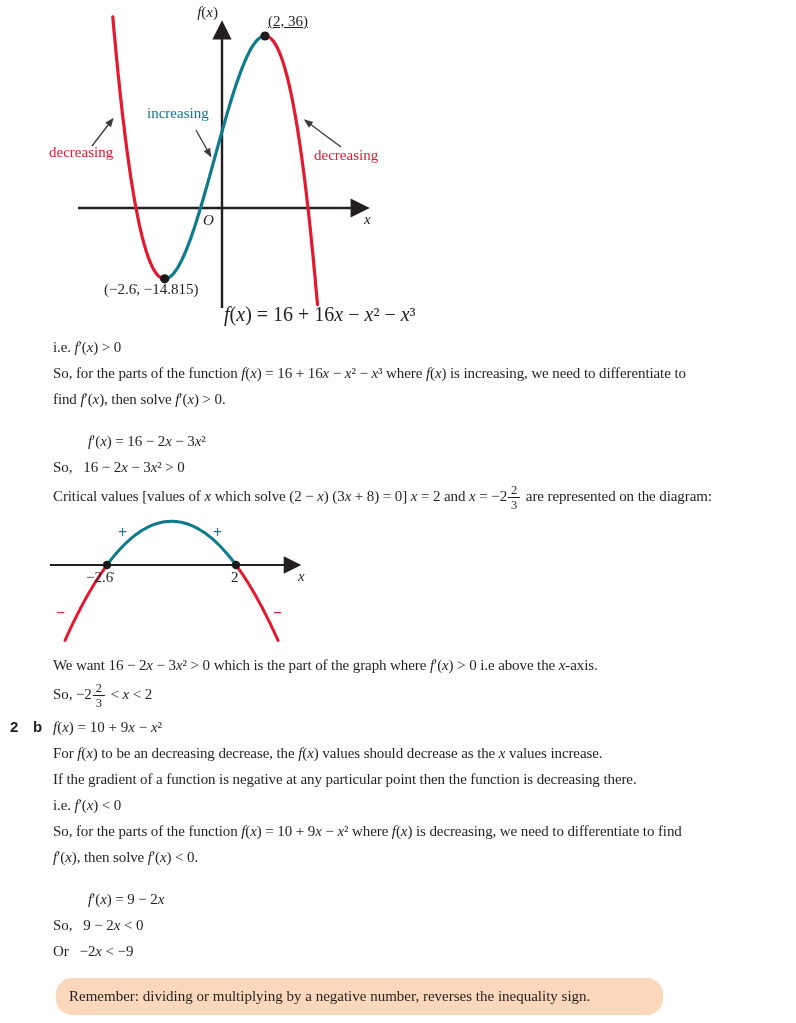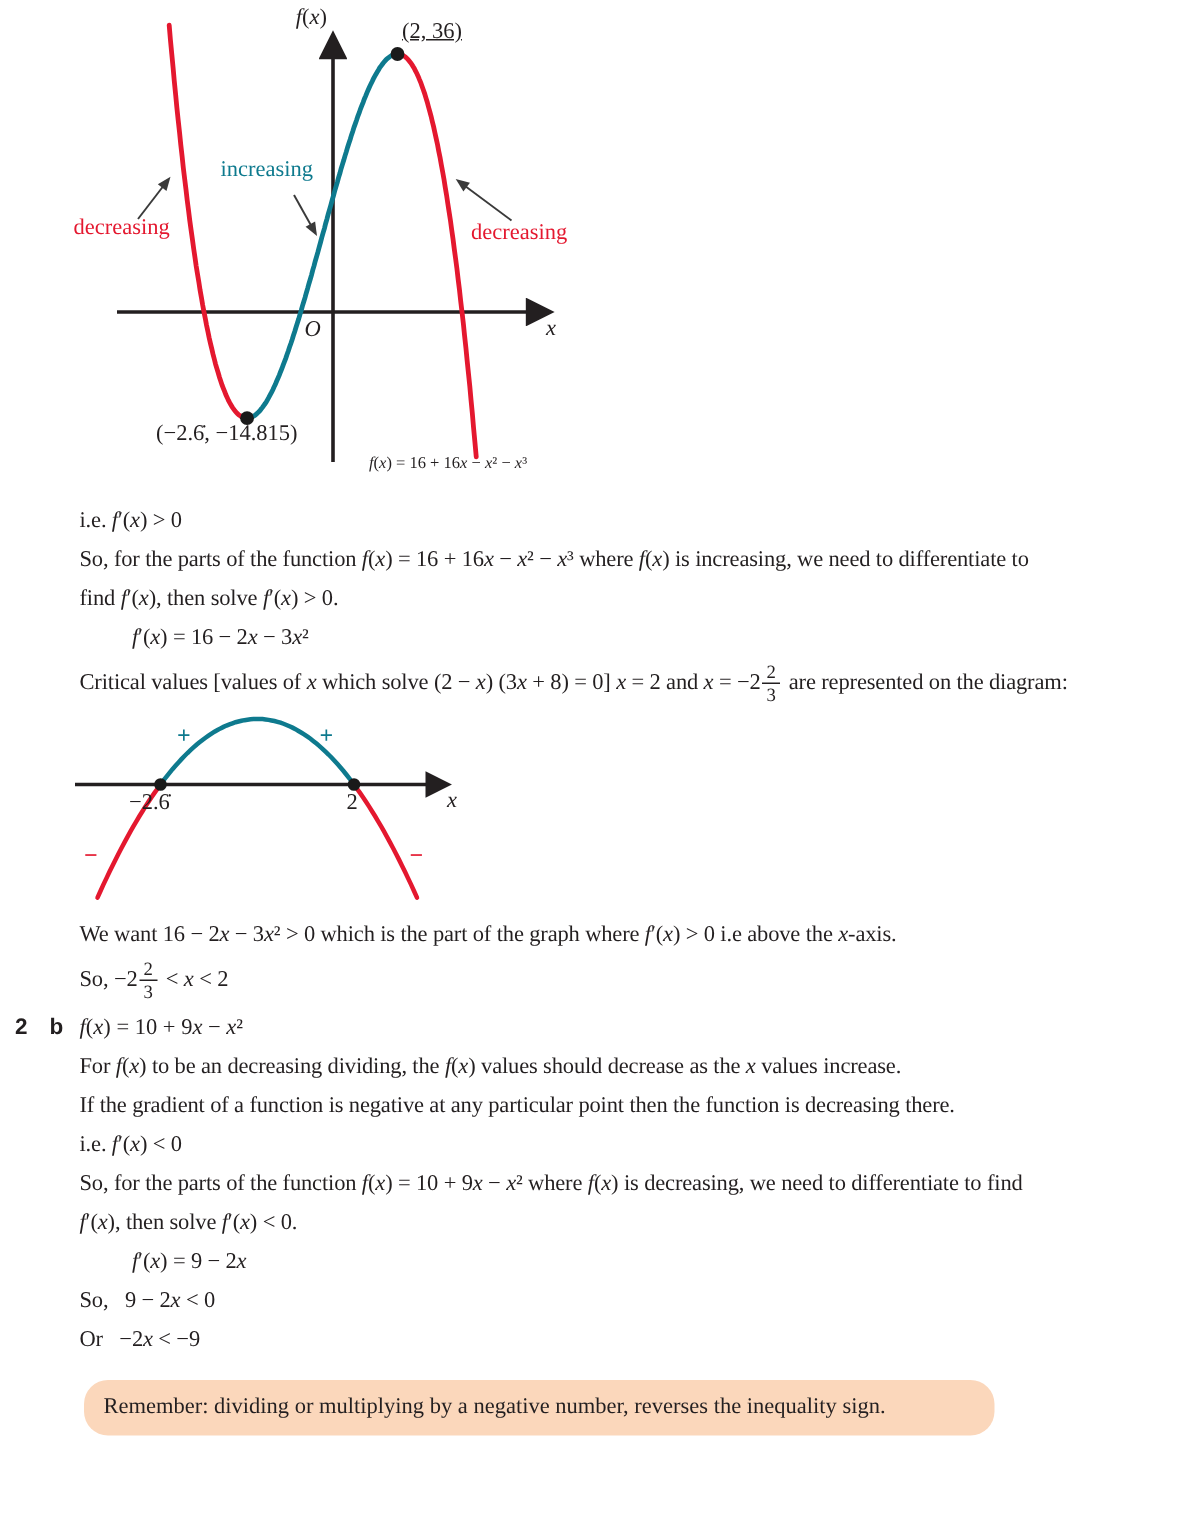--- a/index.html
+++ b/index.html
@@ -11,21 +11,21 @@
   .fig2{width:420px;height:126px;margin:2px 0 8px 0;}
   .fig svg{position:absolute;left:0;top:0;}
   .flabel{position:absolute;font-size:15px;line-height:1.1;white-space:nowrap;}
   .flabel i{font-style:italic;}
   .c-red{color:#e4182f;}
   .c-teal{color:#0e7a8e;}
   .sign{font-weight:bold;font-size:16px;}
   
   .sec{margin-left:53px;font-size:15px;letter-spacing:-0.1px;}
   .ln{line-height:26px;min-height:26px;white-space:nowrap;}
-  .ln.ind{padding-left:35px;}
+  .ln.ind{padding-left:35px;margin-top:16px;}
   .mx i{font-style:italic;}
   .frac{display:inline-block;text-align:center;font-size:12.5px;line-height:1.15;
         vertical-align:middle;margin:3px 2px 3px 1px;}
   .frac .num{display:block;border-bottom:1px solid #231f20;padding:0 3px;}
   .frac .den{display:block;padding:0 3px;}
   
   .problem-line{margin-left:10px;display:flex;align-items:baseline;
                 font-size:15px;line-height:26px;}
   .pmark{font-family:"Liberation Sans", sans-serif;font-weight:bold;font-size:15px;}
   .pnum{width:23px;}
@@ -63,28 +63,29 @@
       <circle cx="164.7" cy="278.8" r="4.6" fill="#1a1a1a"></circle>
     </svg>
     <span class="flabel" style="left:186px;top:4px;width:32px;text-align:right;"><i>f</i>(<i>x</i>)</span>
     <span class="flabel" style="left:268px;top:13px;text-decoration:underline;">(2, 36)</span>
     <span class="flabel c-teal" style="left: 147px; top: 105px; color: rgb(14, 122, 142);">increasing</span>
     <span class="flabel c-red" style="left: 49px; top: 144px; color: rgb(228, 24, 47);">decreasing</span>
     <span class="flabel c-red" style="left: 314px; top: 147px; color: rgb(228, 24, 47);">decreasing</span>
     <span class="flabel" style="left:203px;top:212px;"><i>O</i></span>
     <span class="flabel" style="left:364px;top:211px;"><i>x</i></span>
     <span class="flabel" style="left:104px;top:281px;">(−2.6̇, −14.815)</span>
-    <span class="flabel" style="left:246px;top:303px;font-size:11px;"><i>f</i>(<i>x</i>) = 16 + 16<i>x</i> − <i>x</i>² − <i>x</i>³</span>
+    <span class="flabel" style="left:224px;top:303px;font-size:20px;"><i>f</i>(<i>x</i>) = 16 + 16<i>x</i> − <i>x</i>² − <i>x</i>³</span>
   </div>
 
   <div class="sec" id="secA">
       <div class="ln"><span class="tx">i.e. </span><span class="mx"><i>f</i>′(<i>x</i>) &gt; 0</span></div>
       <div class="ln"><span class="tx">So, for the parts of the function </span><span class="mx"><i>f</i>(<i>x</i>) = 16 + 16<i>x</i> − <i>x</i>² − <i>x</i>³</span><span class="tx"> where </span><span class="mx"><i>f</i>(<i>x</i>)</span><span class="tx"> is increasing, we need to differentiate to</span></div>
       <div class="ln"><span class="tx">find </span><span class="mx"><i>f</i>′(<i>x</i>)</span><span class="tx">, then solve </span><span class="mx"><i>f</i>′(<i>x</i>) &gt; 0</span><span class="tx">.</span></div>
       <div class="ln ind"><span class="mx"><i>f</i>′(<i>x</i>) = 16 − 2<i>x</i> − 3<i>x</i>²</span></div>
+      <div class="ln"><span class="tx">So,&nbsp;&nbsp;&nbsp;</span><span class="mx">16 − 2<i>x</i> − 3<i>x</i>² &gt; 0</span></div>
       <div class="ln"><span class="tx">Critical values [values of </span><span class="mx"><i>x</i></span><span class="tx"> which solve </span><span class="mx">(2 − <i>x</i>) (3<i>x</i> + 8) = 0</span><span class="tx">] </span><span class="mx"><i>x</i> = 2</span><span class="tx"> and </span><span class="mx"><i>x</i> = −2</span><span class="frac"><span class="num">2</span><span class="den">3</span></span><span class="tx"> are represented on the diagram:</span></div>
     </div>
 
   <div class="fig fig2">
     <svg width="420" height="126" viewBox="0 0 420 126">
       <line x1="50" y1="47" x2="296" y2="47" stroke="#231f20" stroke-width="2.2" marker-end="url(#axarrow)"></line>
       <g id="curve2">
           <path d="M65.0,122.4 L67.0,118.0 L69.0,113.6 L71.0,109.4 L73.0,105.2 L75.0,101.1 L77.0,97.1 L79.0,93.2 L81.0,89.3 L83.0,85.6 L85.0,81.9 L87.0,78.3 L89.0,74.8 L91.0,71.4 L93.0,68.0 L95.0,64.8 L97.0,61.6 L99.0,58.5 L101.0,55.5 L103.0,52.6 L105.0,49.8 L107.0,47.0 L107.0,47.0" fill="none" stroke="#e4182f" stroke-width="3" stroke-linecap="round"></path>
           <path d="M107.0,47.0 L109.0,44.3 L111.0,41.8 L113.0,39.3 L115.0,36.8 L117.0,34.5 L119.0,32.3 L121.0,30.1 L123.0,28.0 L125.0,26.0 L127.0,24.1 L129.0,22.3 L131.0,20.5 L133.0,18.9 L135.0,17.3 L137.0,15.8 L139.0,14.4 L141.0,13.1 L143.0,11.8 L145.0,10.7 L147.0,9.6 L149.0,8.6 L151.0,7.7 L153.0,6.9 L155.0,6.2 L157.0,5.5 L159.0,5.0 L161.0,4.5 L163.0,4.1 L165.0,3.8 L167.0,3.5 L169.0,3.4 L171.0,3.3 L173.0,3.3 L175.0,3.4 L177.0,3.6 L179.0,3.9 L181.0,4.3 L183.0,4.7 L185.0,5.2 L187.0,5.8 L189.0,6.5 L191.0,7.3 L193.0,8.2 L195.0,9.1 L197.0,10.1 L199.0,11.3 L201.0,12.5 L203.0,13.7 L205.0,15.1 L207.0,16.5 L209.0,18.1 L211.0,19.7 L213.0,21.4 L215.0,23.2 L217.0,25.1 L219.0,27.0 L221.0,29.0 L223.0,31.2 L225.0,33.4 L227.0,35.7 L229.0,38.0 L231.0,40.5 L233.0,43.0 L235.0,45.7 L236.0,47.0" fill="none" stroke="#0e7a8e" stroke-width="3" stroke-linecap="round"></path>
           <path d="M236.0,47.0 L238.0,49.8 L240.0,52.6 L242.0,55.5 L244.0,58.5 L246.0,61.6 L248.0,64.8 L250.0,68.0 L252.0,71.4 L254.0,74.8 L256.0,78.3 L258.0,81.9 L260.0,85.6 L262.0,89.3 L264.0,93.2 L266.0,97.1 L268.0,101.1 L270.0,105.2 L272.0,109.4 L274.0,113.6 L276.0,118.0 L278.0,122.4 L278.0,122.4" fill="none" stroke="#e4182f" stroke-width="3" stroke-linecap="round"></path>
@@ -106,21 +107,21 @@
       <div class="ln"><span class="tx">So, </span><span class="mx">−2</span><span class="frac"><span class="num">2</span><span class="den">3</span></span><span class="mx"> &lt; <i>x</i> &lt; 2</span></div>
     </div>
 
   <div class="problem-line">
     <span class="pmark pnum">2</span>
     <span class="pmark ppart">b</span>
     <span class="ln" id="problemExpr"><span class="mx"><i>f</i>(<i>x</i>) = 10 + 9<i>x</i> − <i>x</i>²</span></span>
   </div>
 
   <div class="sec" id="secC">
-      <div class="ln"><span class="tx">For </span><span class="mx"><i>f</i>(<i>x</i>)</span><span class="tx"> to be an decreasing dividing, the </span><span class="mx"><i>f</i>(<i>x</i>)</span><span class="tx"> values should decrease as the </span><span class="mx"><i>x</i></span><span class="tx"> values increase.</span></div>
+      <div class="ln"><span class="tx">For </span><span class="mx"><i>f</i>(<i>x</i>)</span><span class="tx"> to be an decreasing decrease, the </span><span class="mx"><i>f</i>(<i>x</i>)</span><span class="tx"> values should decrease as the </span><span class="mx"><i>x</i></span><span class="tx"> values increase.</span></div>
       <div class="ln"><span class="tx">If the gradient of a function is negative at any particular point then the function is decreasing there.</span></div>
       <div class="ln"><span class="tx">i.e. </span><span class="mx"><i>f</i>′(<i>x</i>) &lt; 0</span></div>
       <div class="ln"><span class="tx">So, for the parts of the function </span><span class="mx"><i>f</i>(<i>x</i>) = 10 + 9<i>x</i> − <i>x</i>²</span><span class="tx"> where </span><span class="mx"><i>f</i>(<i>x</i>)</span><span class="tx"> is decreasing, we need to differentiate to find</span></div>
       <div class="ln"><span class="mx"><i>f</i>′(<i>x</i>)</span><span class="tx">, then solve </span><span class="mx"><i>f</i>′(<i>x</i>) &lt; 0</span><span class="tx">.</span></div>
       <div class="ln ind"><span class="mx"><i>f</i>′(<i>x</i>) = 9 − 2<i>x</i></span></div>
       <div class="ln"><span class="tx">So,&nbsp;&nbsp;&nbsp;</span><span class="mx">9 − 2<i>x</i> &lt; 0</span></div>
       <div class="ln"><span class="tx">Or&nbsp;&nbsp;&nbsp;</span><span class="mx">−2<i>x</i> &lt; −9</span></div>
     </div>
 
   <div class="remember" style="background: rgb(251, 215, 187);">

